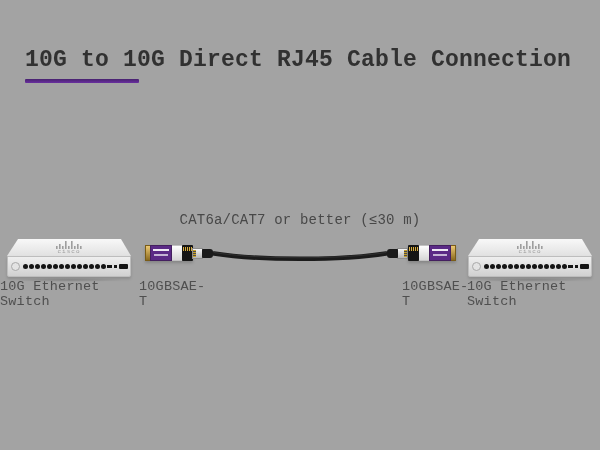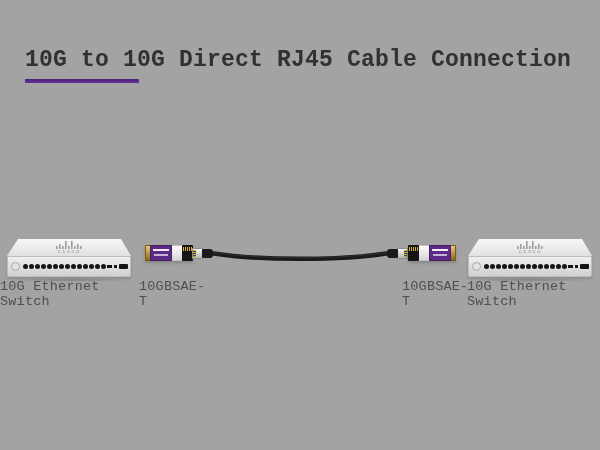--- a/index.html
+++ b/index.html
@@ -106,20 +106,21 @@
   .cap-sw-right{left:467px;width:126px;}
 </style>
 </head>
 <body>
 
 <div class="page">
 
   <h1 class="title">10G to 10G Direct RJ45 Cable Connection</h1>
   <div class="title-underline"></div>
 
+  <div class="cable-label">CAT6a/CAT7 or better (≤30 m)</div>
 
   <div class="switch switch-left">
     <div class="switch-top">
       <div class="cisco-logo">
         <svg width="26" height="8" viewBox="0 0 26 8">
             <g fill="#9e9e9e">
               <rect x="0" y="5" width="1.6" height="3"></rect>
               <rect x="3" y="3" width="1.6" height="5"></rect>
               <rect x="6" y="5" width="1.6" height="3"></rect>
               <rect x="9" y="0" width="1.6" height="8"></rect>

